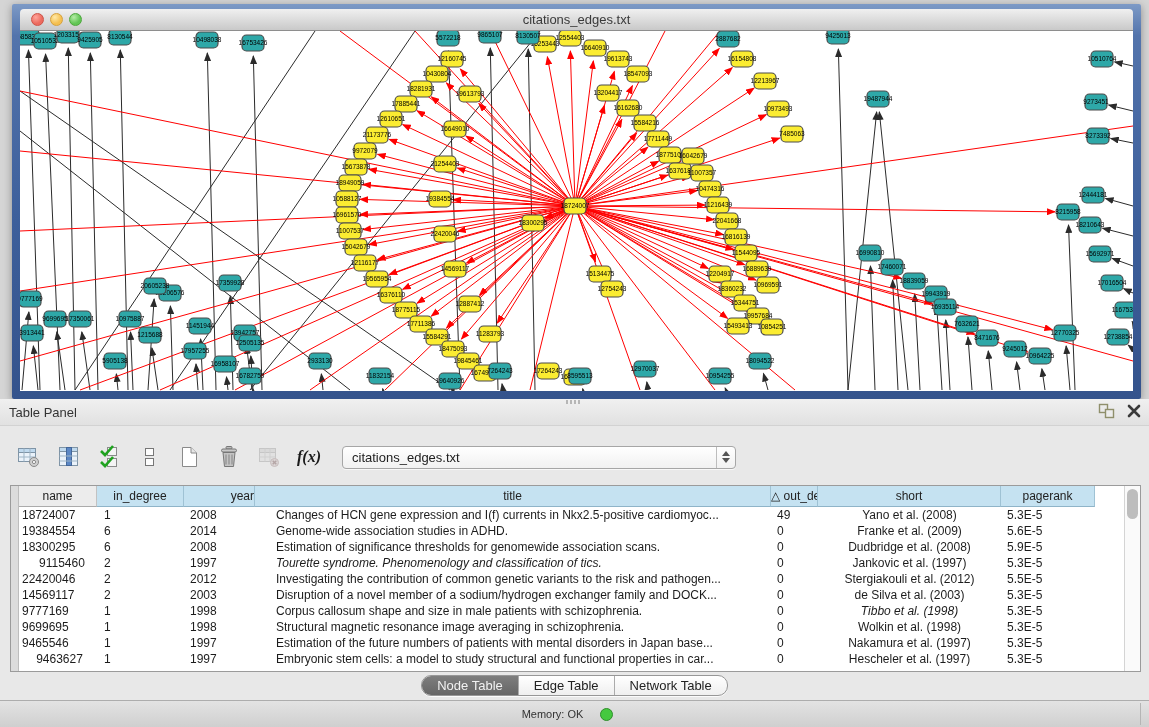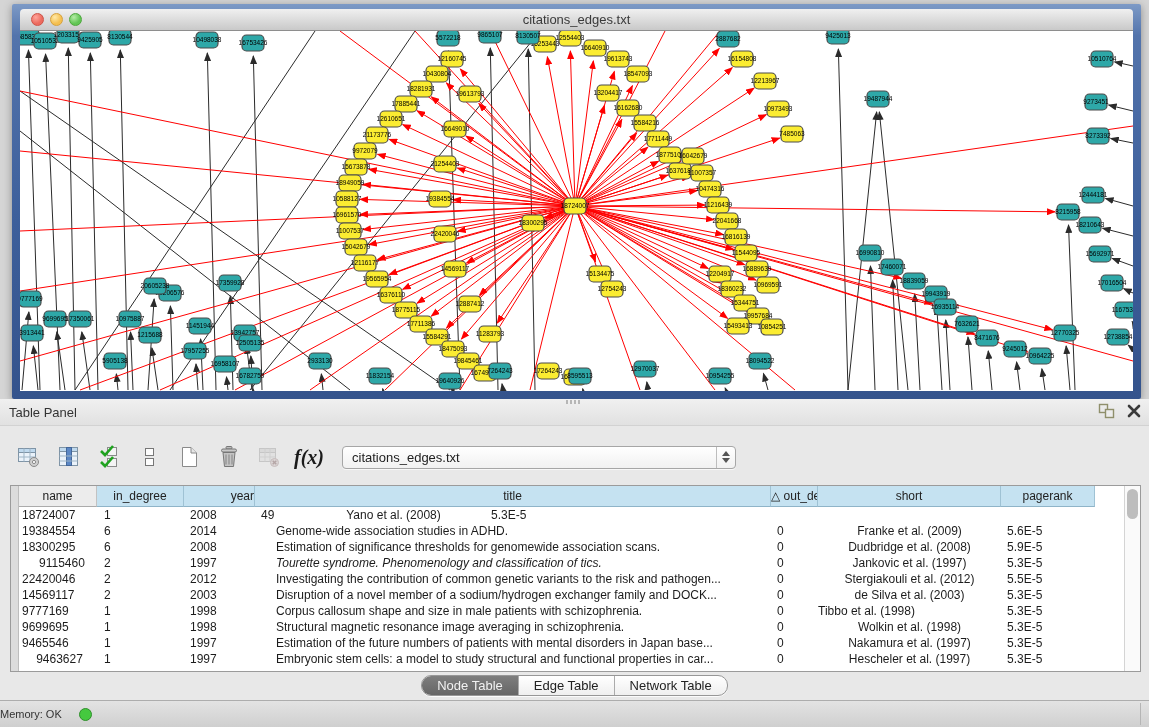--- a/index.html
+++ b/index.html
@@ -25,21 +25,21 @@
   .table-panel { position:absolute; left:0; top:399px; width:1149px; height:301px; background:#E8E8E8; }
   .panel-header { height:27px; background:linear-gradient(#F0F0F0,#E1E1E1);
     border-bottom:1px solid #D2D2D2; position:relative; }
   .panel-header .ptitle { position:absolute; left:9px; top:6px; font-size:13px; color:#333; }
   .panel-header .hicons { position:absolute; right:8px; top:4px; display:flex; gap:12px; align-items:center; }
   .splitter-grip { position:absolute; left:566px; top:1px; width:16px; height:4px; opacity:.55;
     background:repeating-linear-gradient(90deg,#888 0 2px,transparent 2px 4px); }
 
   .toolbar { position:absolute; left:16px; top:42px; height:32px; display:flex; align-items:center; gap:14px; }
   .tb-icon { width:26px; height:26px; display:flex; align-items:center; justify-content:center; }
-  .fx { font-family:"Liberation Serif", serif; font-style:italic; font-weight:bold; font-size:20px; color:#1A1A1A; }
+  .fx { font-family:"Liberation Serif", serif; font-style:italic; font-weight:bold; font-size:16px; color:#1A1A1A; }
   .combo { width:394px; height:23px; border:1px solid #A6A6A6; border-radius:4px;
     background:linear-gradient(#FFFFFF,#F1F1F1); display:flex; align-items:center; position:relative;
     box-shadow:0 1px 0 rgba(255,255,255,.7); margin-left:6px; }
   .combo .cval { font-size:13px; color:#222; padding-left:9px; flex:1; }
   .combo .cstep { width:19px; height:100%; border-left:1px solid #BDBDBD; display:flex;
     flex-direction:column; align-items:center; justify-content:center; gap:2px; }
   .combo .up    { width:0;height:0;border-left:4px solid transparent;border-right:4px solid transparent;border-bottom:5px solid #555; }
   .combo .down  { width:0;height:0;border-left:4px solid transparent;border-right:4px solid transparent;border-top:5px solid #555; }
 
   .table-wrap { position:absolute; left:10px; top:86px; width:1131px; height:187px;
@@ -61,21 +61,21 @@
 
   .tabs { position:absolute; left:0; right:0; top:276px; height:22px; display:flex; justify-content:center; }
   .seg { display:flex; border:1px solid #979797; border-radius:10px; overflow:hidden; height:21px;
     background:linear-gradient(#FFFFFF,#EFEFEF); box-shadow:0 1px 0 rgba(255,255,255,.8); }
   .seg .tab { font-size:13px; color:#222; padding:0 15px; line-height:20px; border-right:1px solid #ABABAB; }
   .seg .tab:last-child { border-right:none; }
   .seg .tab.active { background:linear-gradient(#7E7E7E,#666666); color:#F2F2F2; }
 
   .status-bar { position:absolute; left:0; bottom:0; width:1149px; height:27px;
     background:linear-gradient(#E3E3E3,#CFCFCF); border-top:1px solid #ADADAD;
-    display:flex; align-items:center; justify-content:flex-start; gap:17px; padding-right:14px; }
+    display:flex; align-items:center; justify-content:center; gap:17px; padding-right:14px; }
   .mem-label { font-size:11px; color:#333; }
   .mem-dot { width:13px; height:13px; border-radius:50%; background:#45C93F; border:1px solid #2F8F2B; }
   .status-edge { position:absolute; right:8px; top:2px; bottom:2px; width:1px; background:#B5B5B5; }
 </style>
 </head>
 <body>
 
 <div class="screen">
 
   <div class="net-window">
@@ -837,20 +837,21 @@
               <div class="th" style="width: 47px;">△ out_de...</div>
               <div class="th" style="width: 183px;">short</div>
               <div class="th" style="width: 94px;">pagerank</div>
               <div class="th filler"></div>
             </div>
           <div class="tbody" id="tbody">
               <div class="tr">
                 <div class="td" style="width: 78px; text-align: left; padding-left: 3px;">18724007</div>
                 <div class="td" style="width: 87px; text-align: left; padding-left: 7px;">1</div>
                 <div class="td" style="width: 71px; text-align: left; padding-left: 6px;">2008</div>
+                <div class="td" style="width: 516px; text-align: left; padding-left: 21px;">Changes of HCN gene expression and I(f) currents in Nkx2.5-positive cardiomyoc...</div>
                 <div class="td" style="width: 47px; text-align: left; padding-left: 6px;">49</div>
                 <div class="td" style="width: 183px; text-align: center;">Yano et al. (2008)</div>
                 <div class="td" style="width: 94px; text-align: left; padding-left: 6px;">5.3E-5</div>
               </div>
               <div class="tr">
                 <div class="td" style="width: 78px; text-align: left; padding-left: 3px;">19384554</div>
                 <div class="td" style="width: 87px; text-align: left; padding-left: 7px;">6</div>
                 <div class="td" style="width: 71px; text-align: left; padding-left: 6px;">2014</div>
                 <div class="td" style="width: 516px; text-align: left; padding-left: 21px;">Genome-wide association studies in ADHD.</div>
                 <div class="td" style="width: 47px; text-align: left; padding-left: 6px;">0</div>
@@ -892,21 +893,21 @@
                 <div class="td" style="width: 47px; text-align: left; padding-left: 6px;">0</div>
                 <div class="td" style="width: 183px; text-align: center;">de Silva et al. (2003)</div>
                 <div class="td" style="width: 94px; text-align: left; padding-left: 6px;">5.3E-5</div>
               </div>
               <div class="tr">
                 <div class="td" style="width: 78px; text-align: left; padding-left: 3px;">9777169</div>
                 <div class="td" style="width: 87px; text-align: left; padding-left: 7px;">1</div>
                 <div class="td" style="width: 71px; text-align: left; padding-left: 6px;">1998</div>
                 <div class="td" style="width: 516px; text-align: left; padding-left: 21px;">Corpus callosum shape and size in male patients with schizophrenia.</div>
                 <div class="td" style="width: 47px; text-align: left; padding-left: 6px;">0</div>
-                <div class="td" style="width: 183px; ">Tibbo et al. (1998)</div>
+                <div class="td" style="width: 183px; text-align: center; font-style: italic;">Tibbo et al. (1998)</div>
                 <div class="td" style="width: 94px; text-align: left; padding-left: 6px;">5.3E-5</div>
               </div>
               <div class="tr">
                 <div class="td" style="width: 78px; text-align: left; padding-left: 3px;">9699695</div>
                 <div class="td" style="width: 87px; text-align: left; padding-left: 7px;">1</div>
                 <div class="td" style="width: 71px; text-align: left; padding-left: 6px;">1998</div>
                 <div class="td" style="width: 516px; text-align: left; padding-left: 21px;">Structural magnetic resonance image averaging in schizophrenia.</div>
                 <div class="td" style="width: 47px; text-align: left; padding-left: 6px;">0</div>
                 <div class="td" style="width: 183px; text-align: center;">Wolkin et al. (1998)</div>
                 <div class="td" style="width: 94px; text-align: left; padding-left: 6px;">5.3E-5</div>

